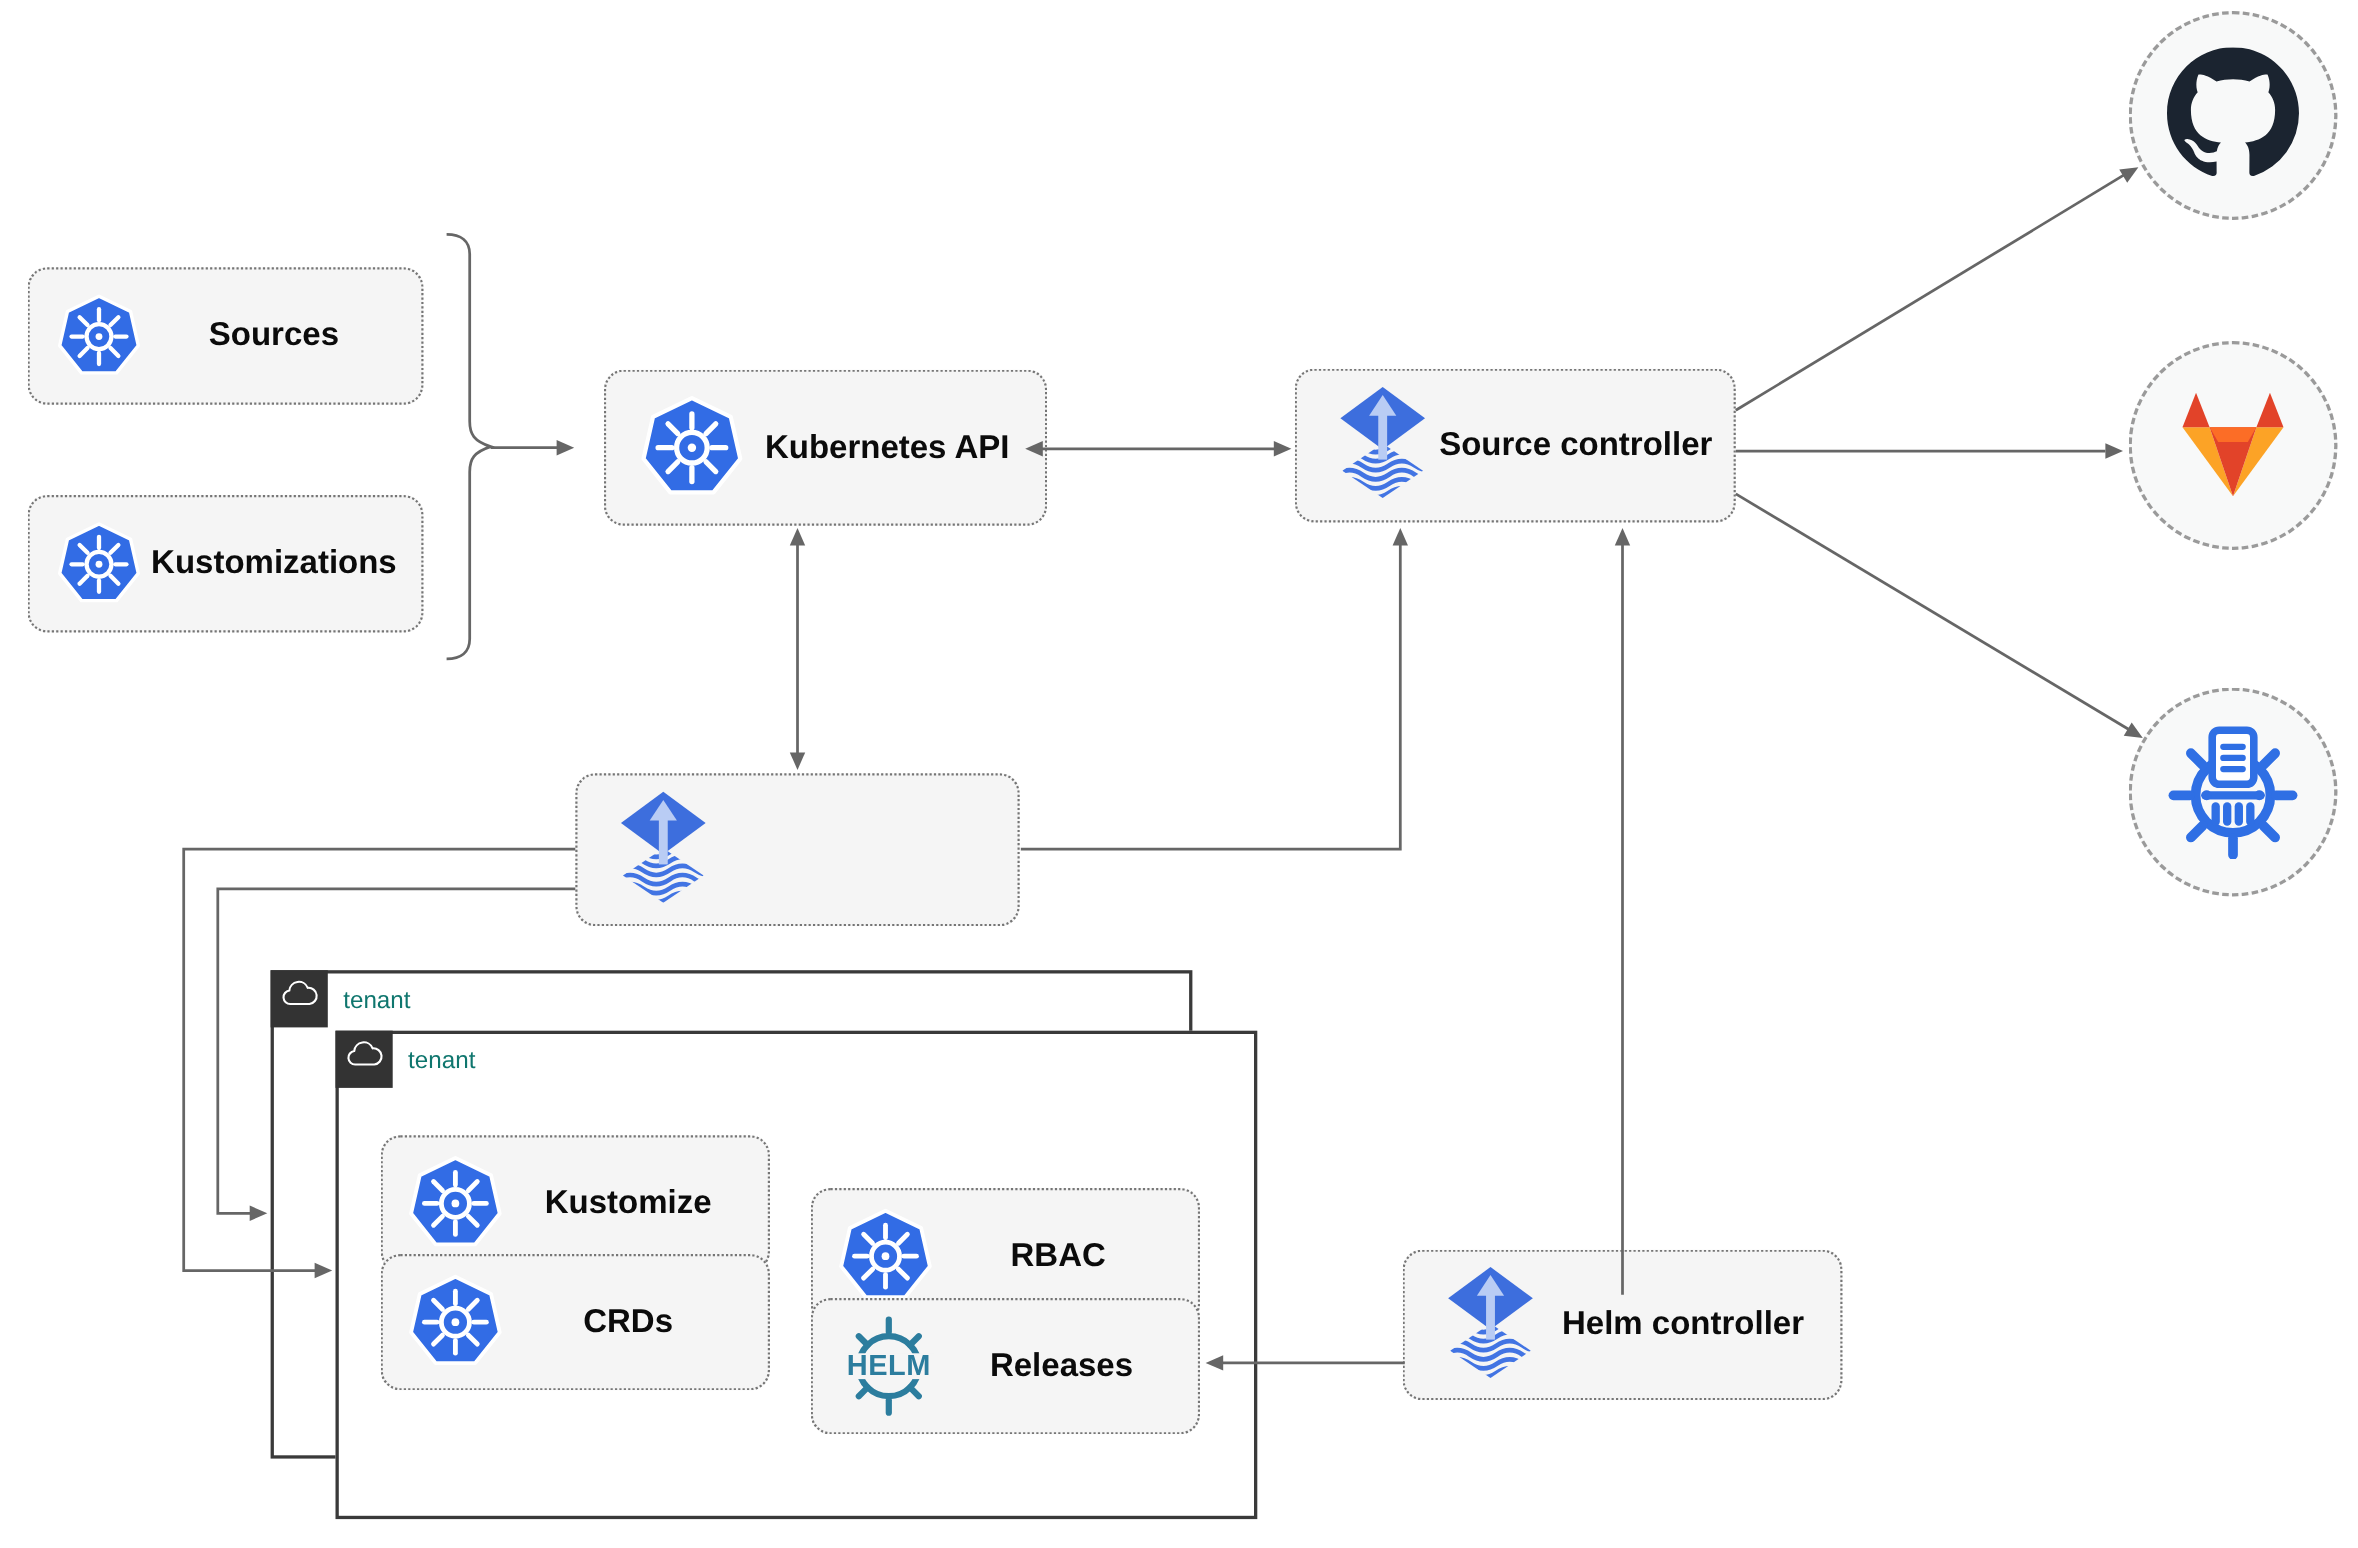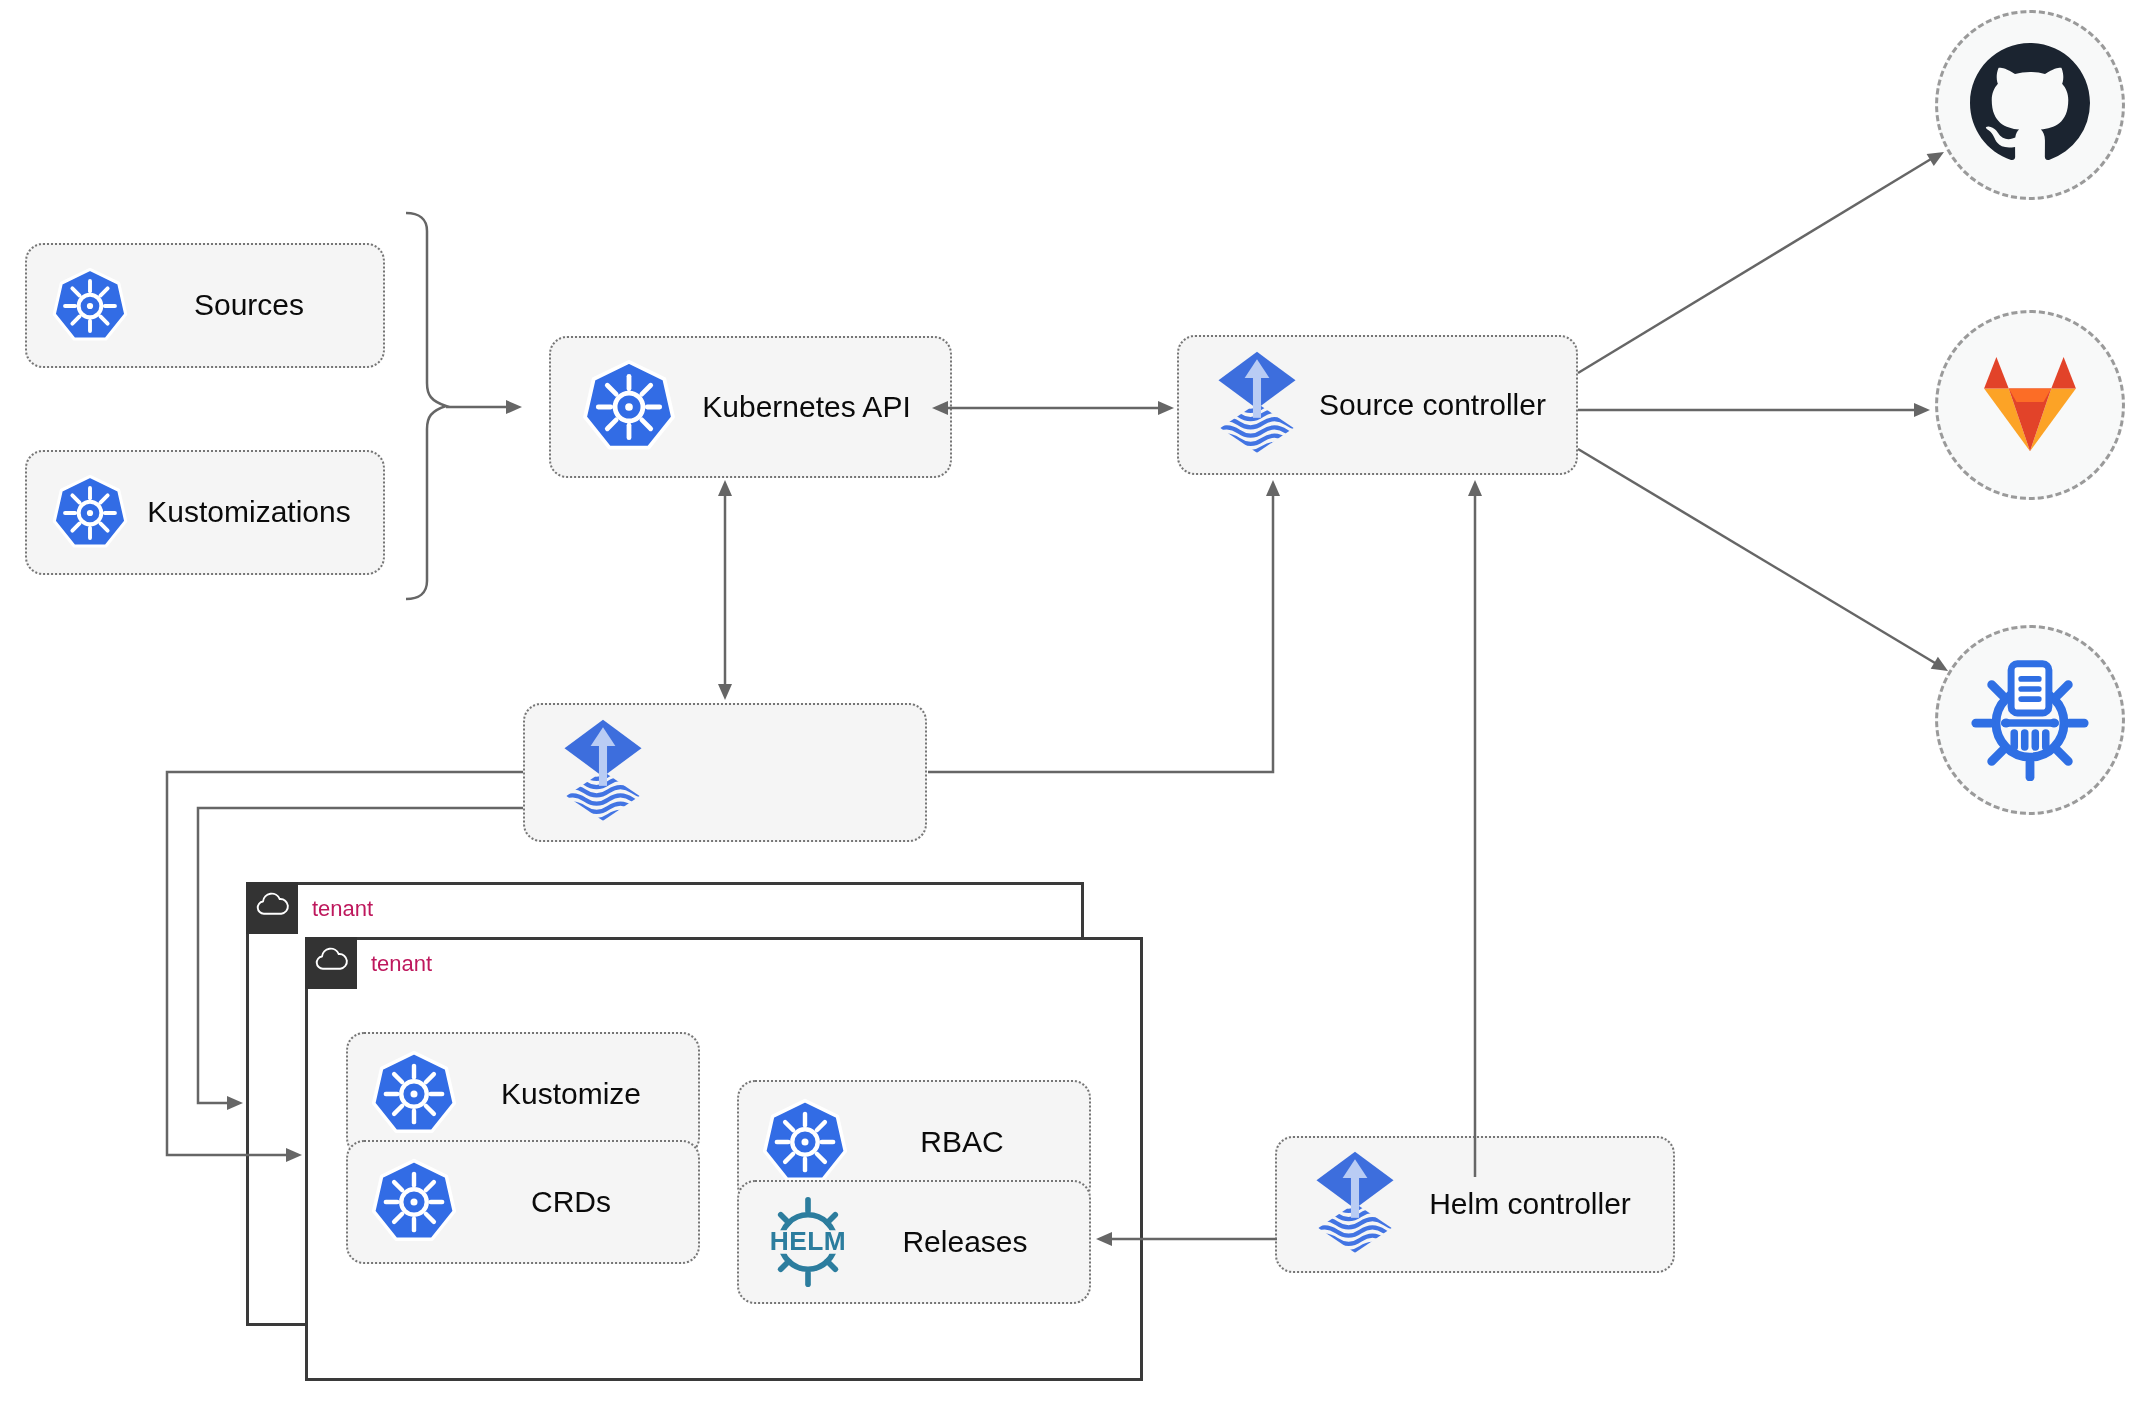--- a/index.html
+++ b/index.html
@@ -2,28 +2,28 @@
 <html><head>
 <meta charset="utf-8">
 <style>
   html,body{margin:0;padding:0;}
   body{
     width:2144px;height:1407px;position:relative;background:#ffffff;
     font-family:"Liberation Sans", sans-serif;color:#0b0b0b;overflow:hidden;
   }
   .node{
     position:absolute;display:flex;align-items:center;box-sizing:border-box;
-    background:#f5f5f5;border:2px dotted #757575;border-radius:18px;
+    background:#f5f5f5;border:2px dotted #757575;border-radius:18px;font-weight:bold;
   }
   .node .icon{flex:0 0 auto;display:flex;align-items:center;justify-content:center;}
   .node .label{flex:1;text-align:center;font-size:30px;line-height:1.27;padding-right:14px;}
   .label-2{width:180px;margin:0 auto;}
   .tenant-box{position:absolute;box-sizing:border-box;background:#ffffff;border:3px solid #3a3a3a;}
   .tenant-tab{position:absolute;width:52px;height:52px;background:#333333;display:flex;align-items:center;justify-content:center;}
-  .tenant-label{position:absolute;font-size:22px;color:#be185d;}
+  .tenant-label{position:absolute;font-size:22px;color:#0f766e;}
   .endpoint{
     position:absolute;width:190px;height:190px;border-radius:50%;box-sizing:border-box;
     border:3px dashed #9a9a9a;background:#f8f9f9;display:flex;align-items:center;justify-content:center;
   }
   svg.edges{position:absolute;left:0;top:0;z-index:60;pointer-events:none;}
   .defs-holder{position:absolute;width:0;height:0;overflow:hidden;}
 </style>
 </head>
 <body>
 

